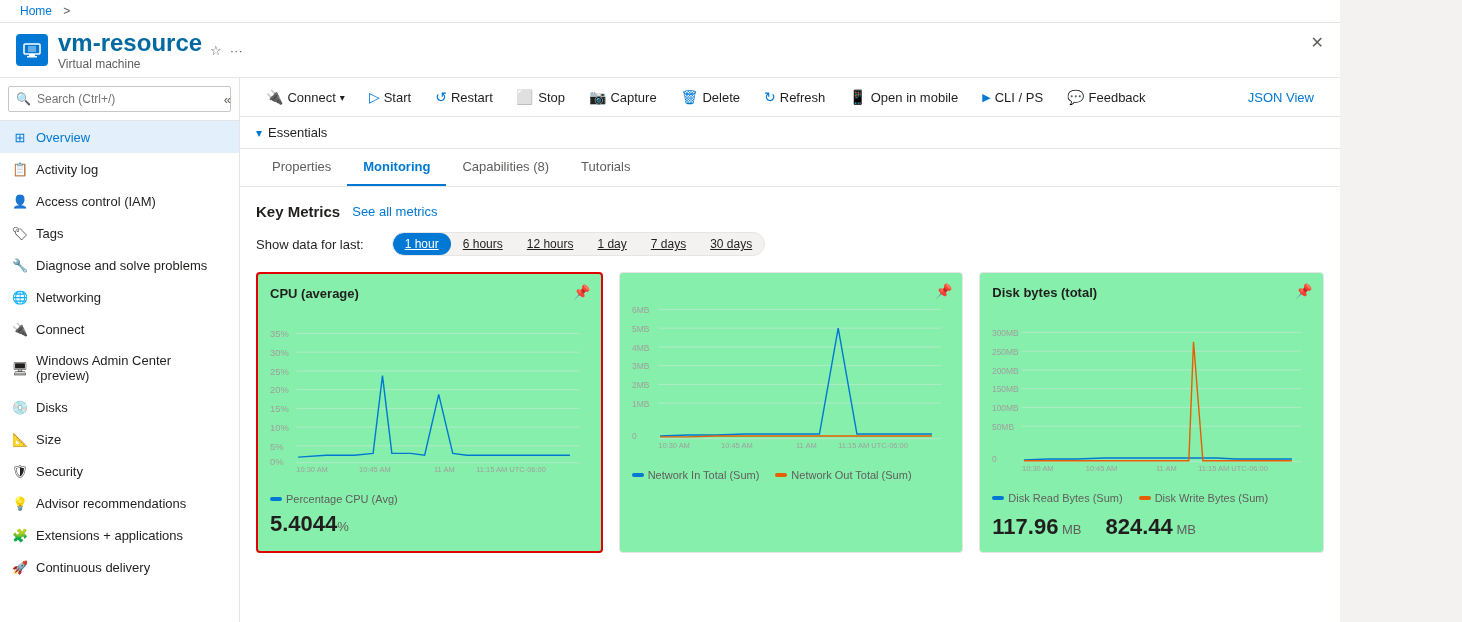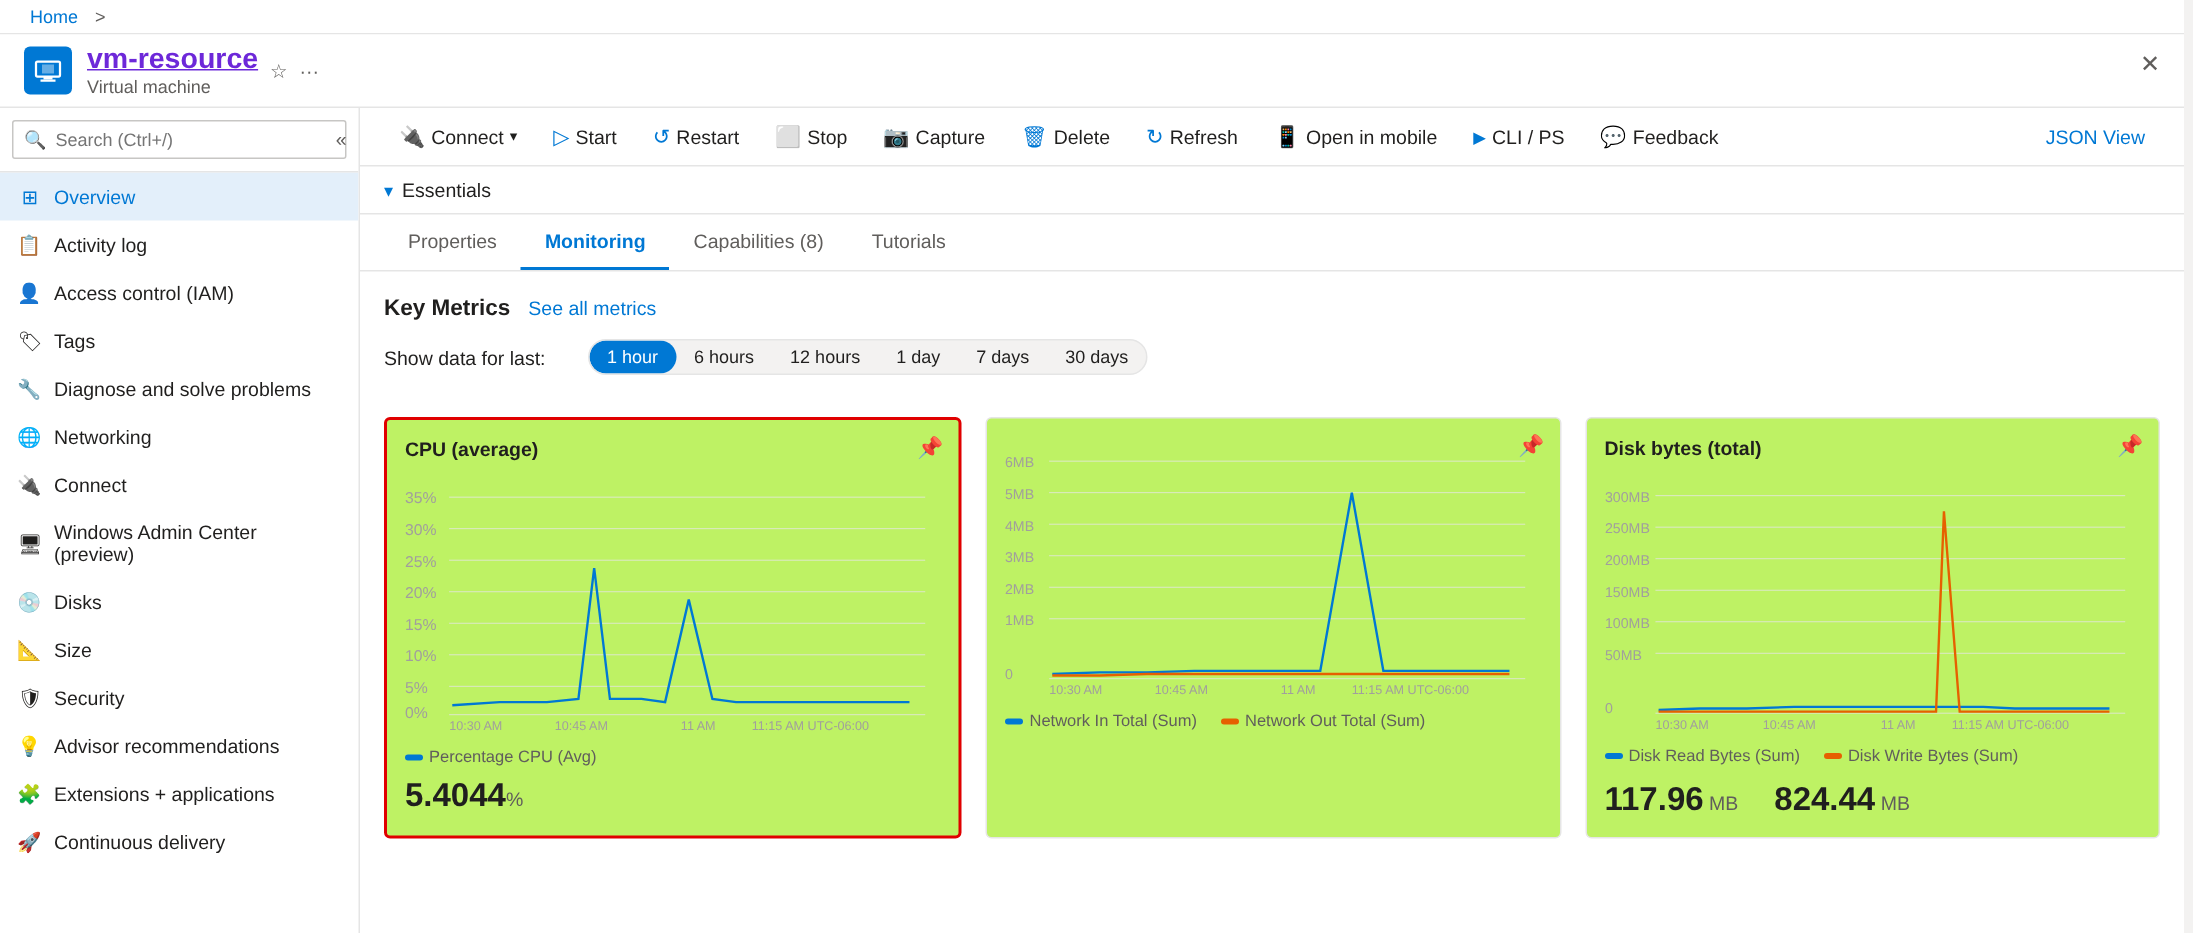--- a/index.html
+++ b/index.html
@@ -1,28 +1,28 @@
 <!DOCTYPE html>
 <html><head>
   <meta charset="utf-8">
   <style>
     * { box-sizing: border-box; margin: 0; padding: 0; }
     body { font-family: 'Segoe UI', sans-serif; font-size: 13px; background: #f3f2f1; color: #201f1e; overflow: hidden; }
 
-    .app-container { display: flex; flex-direction: column; height: 622px; width: 1456px; background: #fff; }
+    .app-container { display: flex; flex-direction: column; height: 622px; width: 1340px; background: #fff; }
 
     
     .breadcrumb { padding: 4px 16px; font-size: 12px; color: #0078d4; background: #fff; border-bottom: 1px solid #e5e5e5; }
     .breadcrumb span { color: #605e5c; margin: 0 4px; }
 
     
     .resource-header { display: flex; align-items: center; padding: 6px 16px; background: #fff; border-bottom: 1px solid #e5e5e5; position: relative; }
     .resource-icon { width: 32px; height: 32px; background: #0078d4; border-radius: 4px; display: flex; align-items: center; justify-content: center; margin-right: 10px; }
     .resource-icon svg { fill: #fff; width: 20px; height: 20px; }
-    .resource-name { font-size: 19px; font-weight: 600; color: #6d28d9; text-decoration: underline; }
+    .resource-name { font-size: 24px; font-weight: 600; color: #0369a1; }
     .resource-type { font-size: 12px; color: #605e5c; }
     .header-icons { display: flex; gap: 8px; margin-left: 8px; color: #605e5c; cursor: pointer; }
     .close-btn { position: absolute; right: 16px; top: 10px; cursor: pointer; font-size: 16px; color: #605e5c; }
 
     
     .main-area { display: flex; flex: 1; overflow: hidden; }
 
     
     .sidebar { width: 240px; background: #fff; border-right: 1px solid #e5e5e5; overflow-y: auto; flex-shrink: 0; }
     .search-box { padding: 8px; border-bottom: 1px solid #e5e5e5; position: relative; }
@@ -55,26 +55,26 @@
 
     
     .metrics-section { padding: 16px; }
     .metrics-header { display: flex; align-items: center; gap: 12px; margin-bottom: 12px; }
     .metrics-title { font-size: 15px; font-weight: 600; }
     .see-all-link { color: #0078d4; cursor: pointer; font-size: 13px; }
 
     
     .time-selector { display: flex; align-items: center; gap: 28px; margin-bottom: 16px; }
     .time-options { display: flex; background: #f3f2f1; border-radius: 12px; overflow: hidden; border: 1px solid #e5e5e5; }
-    .time-option { padding: 4px 12px; cursor: pointer; font-size: 12px; color: #201f1e; }
+    .time-option { padding: 4px 12px; cursor: pointer; font-size: 12px; color: #201f1e; text-decoration: underline; }
     .time-option.active { background: #0078d4; color: #fff; border-radius: 12px; }
 
     
     .charts-grid { display: flex; gap: 16px; }
-    .chart-card { flex: 1; border: 1px solid #e5e5e5; border-radius: 4px; padding: 12px; position: relative; background: #bef264; margin-top: 12px; }
+    .chart-card { flex: 1; border: 1px solid #e5e5e5; border-radius: 4px; padding: 12px; position: relative; background: #86efac; }
     .chart-card.selected { border: 2px solid #e00000; }
     .chart-title { font-size: 13px; font-weight: 600; margin-bottom: 8px; color: #201f1e; }
     .pin-icon { position: absolute; top: 10px; right: 10px; cursor: pointer; color: #605e5c; font-size: 14px; }
     
     
     .chart-svg-container { width: 100%; height: 180px; position: relative; }
     .chart-svg-container svg { width: 100%; height: 100%; }
     
     .chart-legend { display: flex; gap: 16px; margin-top: 4px; margin-bottom: 6px; }
     .legend-item { display: flex; align-items: center; gap: 4px; font-size: 11px; color: #605e5c; }

